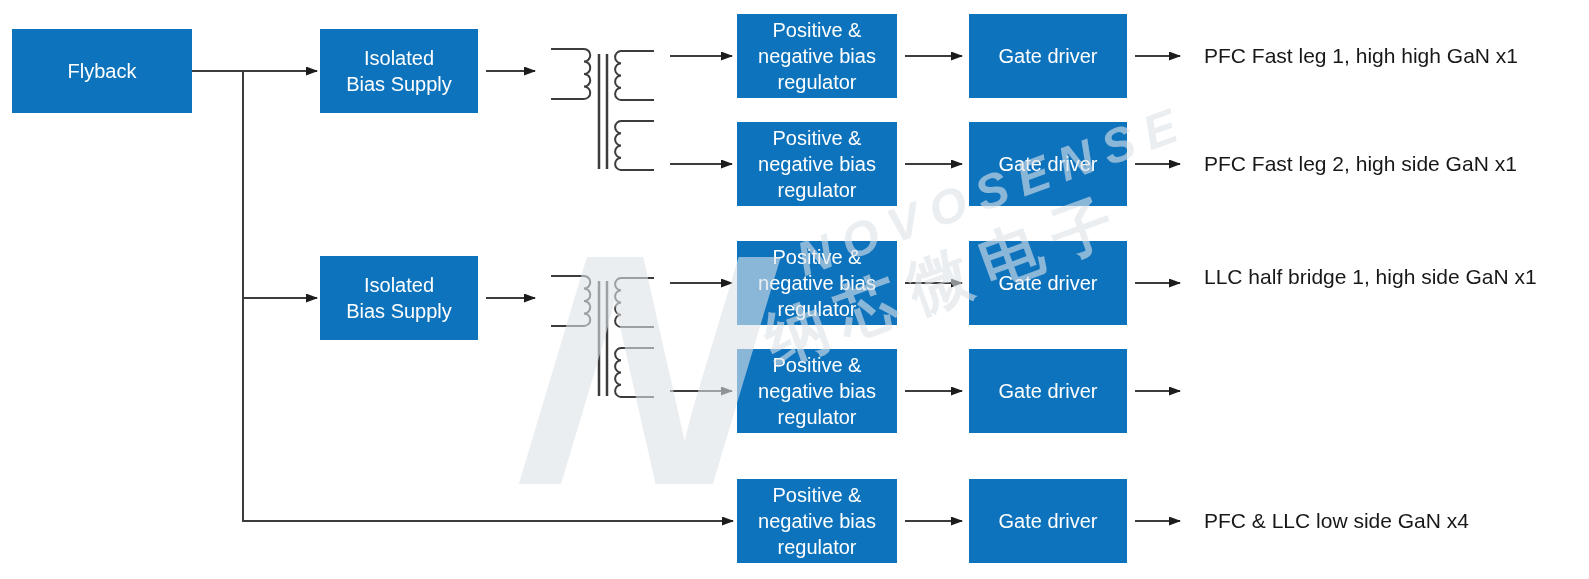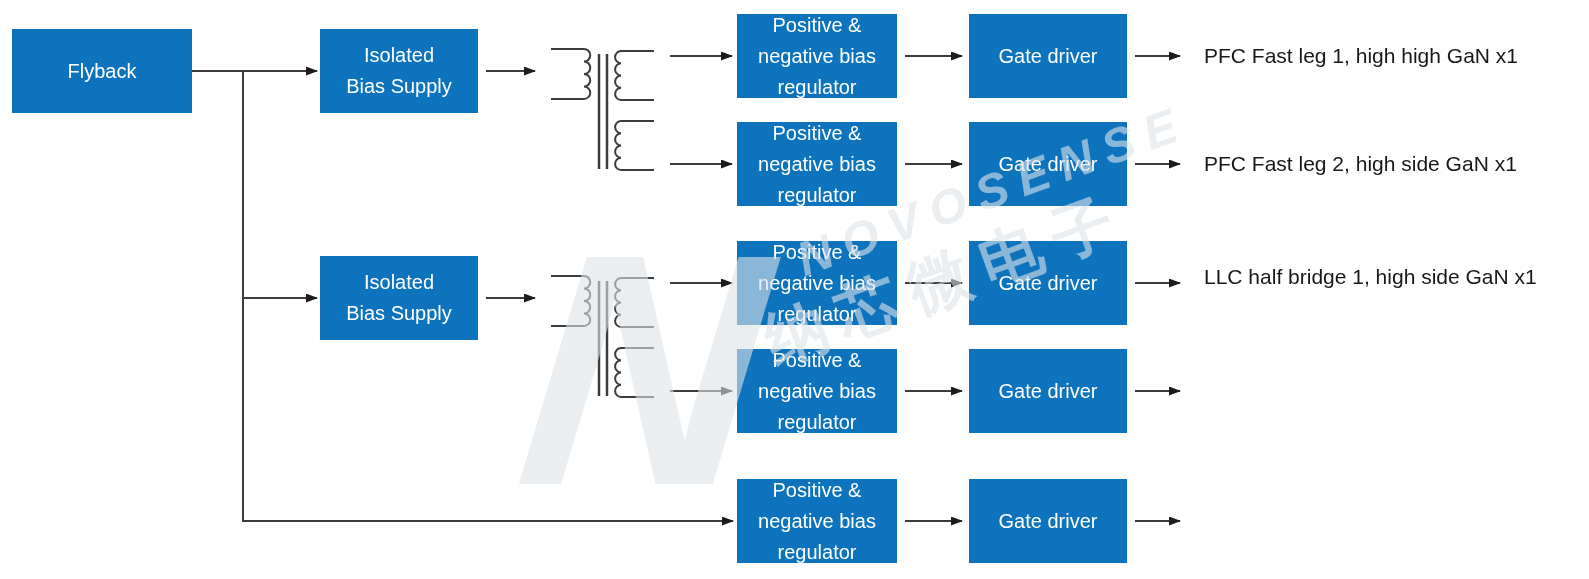--- a/index.html
+++ b/index.html
@@ -16,21 +16,21 @@
   }
   .connectors{position:absolute;left:0;top:0;z-index:1;}
   .connectors .ln{fill:none;stroke:var(--connector);stroke-width:2;}
   .connectors .xf-p{fill:none;stroke:var(--connector);stroke-width:2;}
   .connectors .core{stroke-width:2.5;}
   .arrowhead{fill:#1c1c1c;stroke:none;}
 
   .blk{
     position:absolute;z-index:2;background:var(--block-fill);color:var(--block-text);
     display:flex;align-items:center;justify-content:center;text-align:center;
-    font-size:20px;line-height:31px;white-space:pre-line;
+    font-size:20px;line-height:26px;white-space:pre-line;
   }
   .out-label{
     position:absolute;z-index:2;left:1204px;transform:translateY(-50%);
     color:var(--label-text);font-size:21px;white-space:nowrap;
   }
 
   .watermark{position:absolute;left:0;top:0;width:100%;height:100%;z-index:5;pointer-events:none;}
   .wm-logo{
     position:absolute;left:525px;top:205px;font-size:330px;line-height:1;
     font-weight:700;font-style:italic;transform:skewX(-6deg);
@@ -122,20 +122,21 @@
 
   <div class="blk" style="left:737px;top:349px;width:160px;height:84px">Positive &amp;
 negative bias
 regulator</div>
   <div class="blk" style="left:969px;top:349px;width:158px;height:84px">Gate driver</div>
 
   <div class="blk" style="left:737px;top:479px;width:160px;height:84px">Positive &amp;
 negative bias
 regulator</div>
   <div class="blk" style="left:969px;top:479px;width:158px;height:84px">Gate driver</div>
+  <div class="out-label" style="top:521px">PFC &amp; LLC low side GaN x4</div>
 
   <div class="watermark">
     <div class="wm-logo">N</div>
     <div class="wm-text">
       <div class="wm-line1">NOVOSENSE</div>
       <div class="wm-line2">纳芯微电子</div>
     </div>
   </div>
 
 </div>

